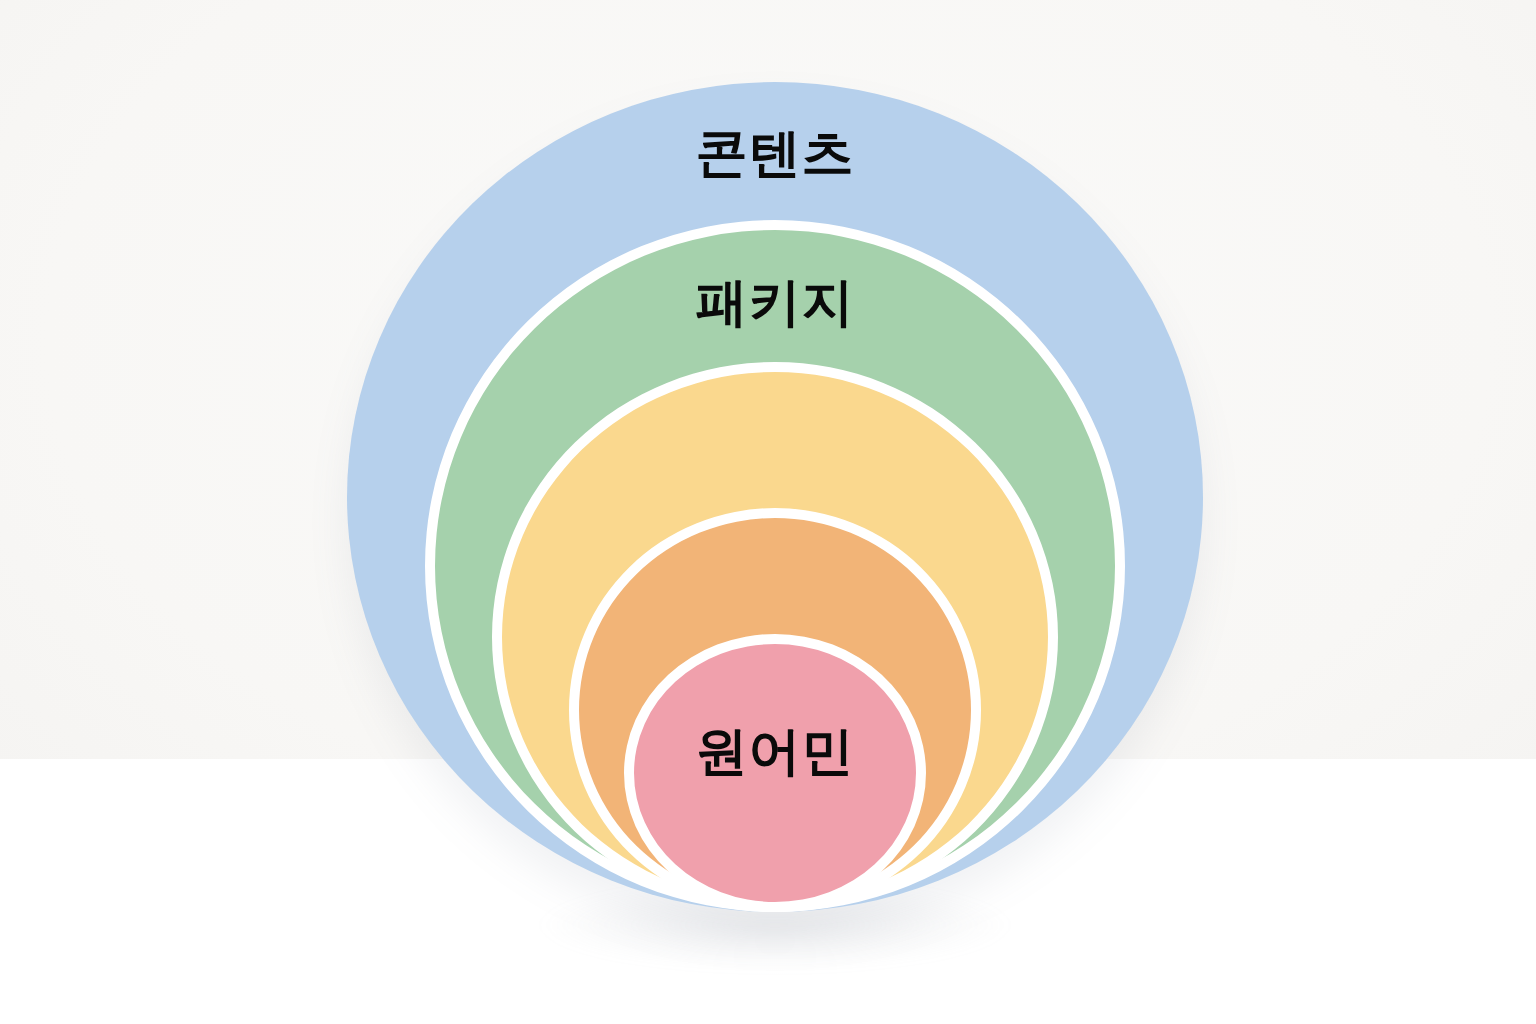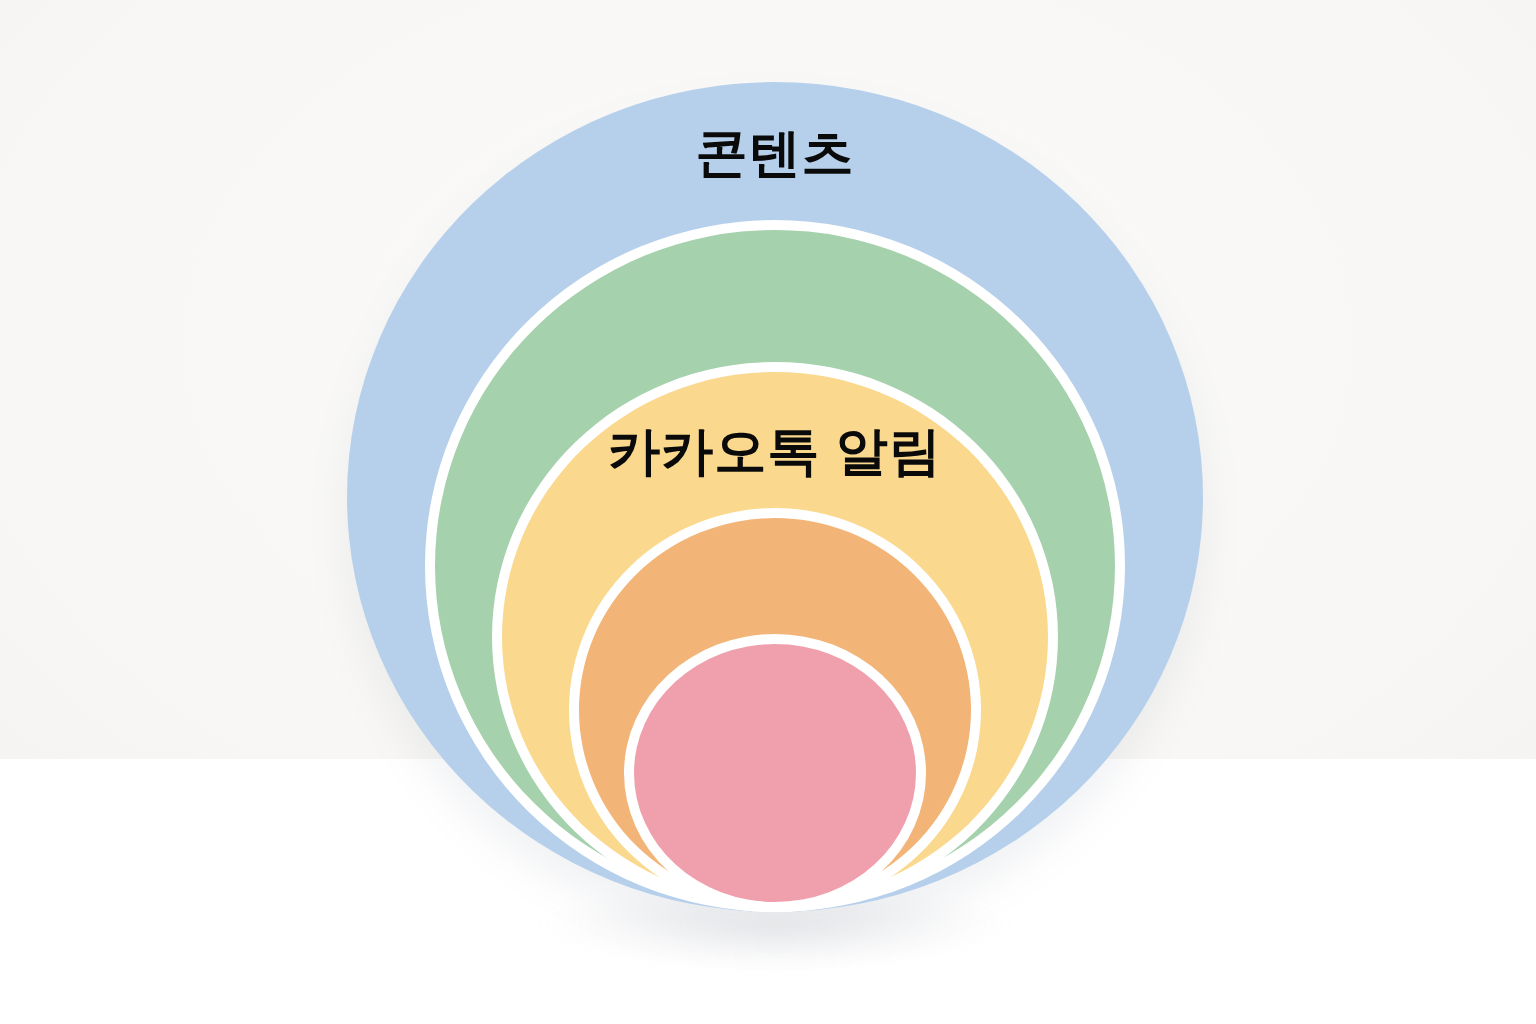--- a/index.html
+++ b/index.html
@@ -88,20 +88,21 @@
   <div class="ring ring-2" style="background-color: rgb(165, 209, 172);"></div>
 
   <div class="ring ring-3" style="background-color: rgb(250, 216, 142);"></div>
 
   <div class="ring ring-4" style="background-color: rgb(242, 180, 119);"></div>
 
   <div class="ring ring-5" style="background-color: rgb(240, 160, 172);"></div>
 
   <div class="label label-1">콘텐츠</div>
 
+  <div class="label label-2">패키지</div>
 
-  <div class="label label-3">카카오톡 알림</div>
 
 
   <div class="label label-5">
+    <div>원어민</div>
   </div>
 
 </div>
 
 </body></html>

